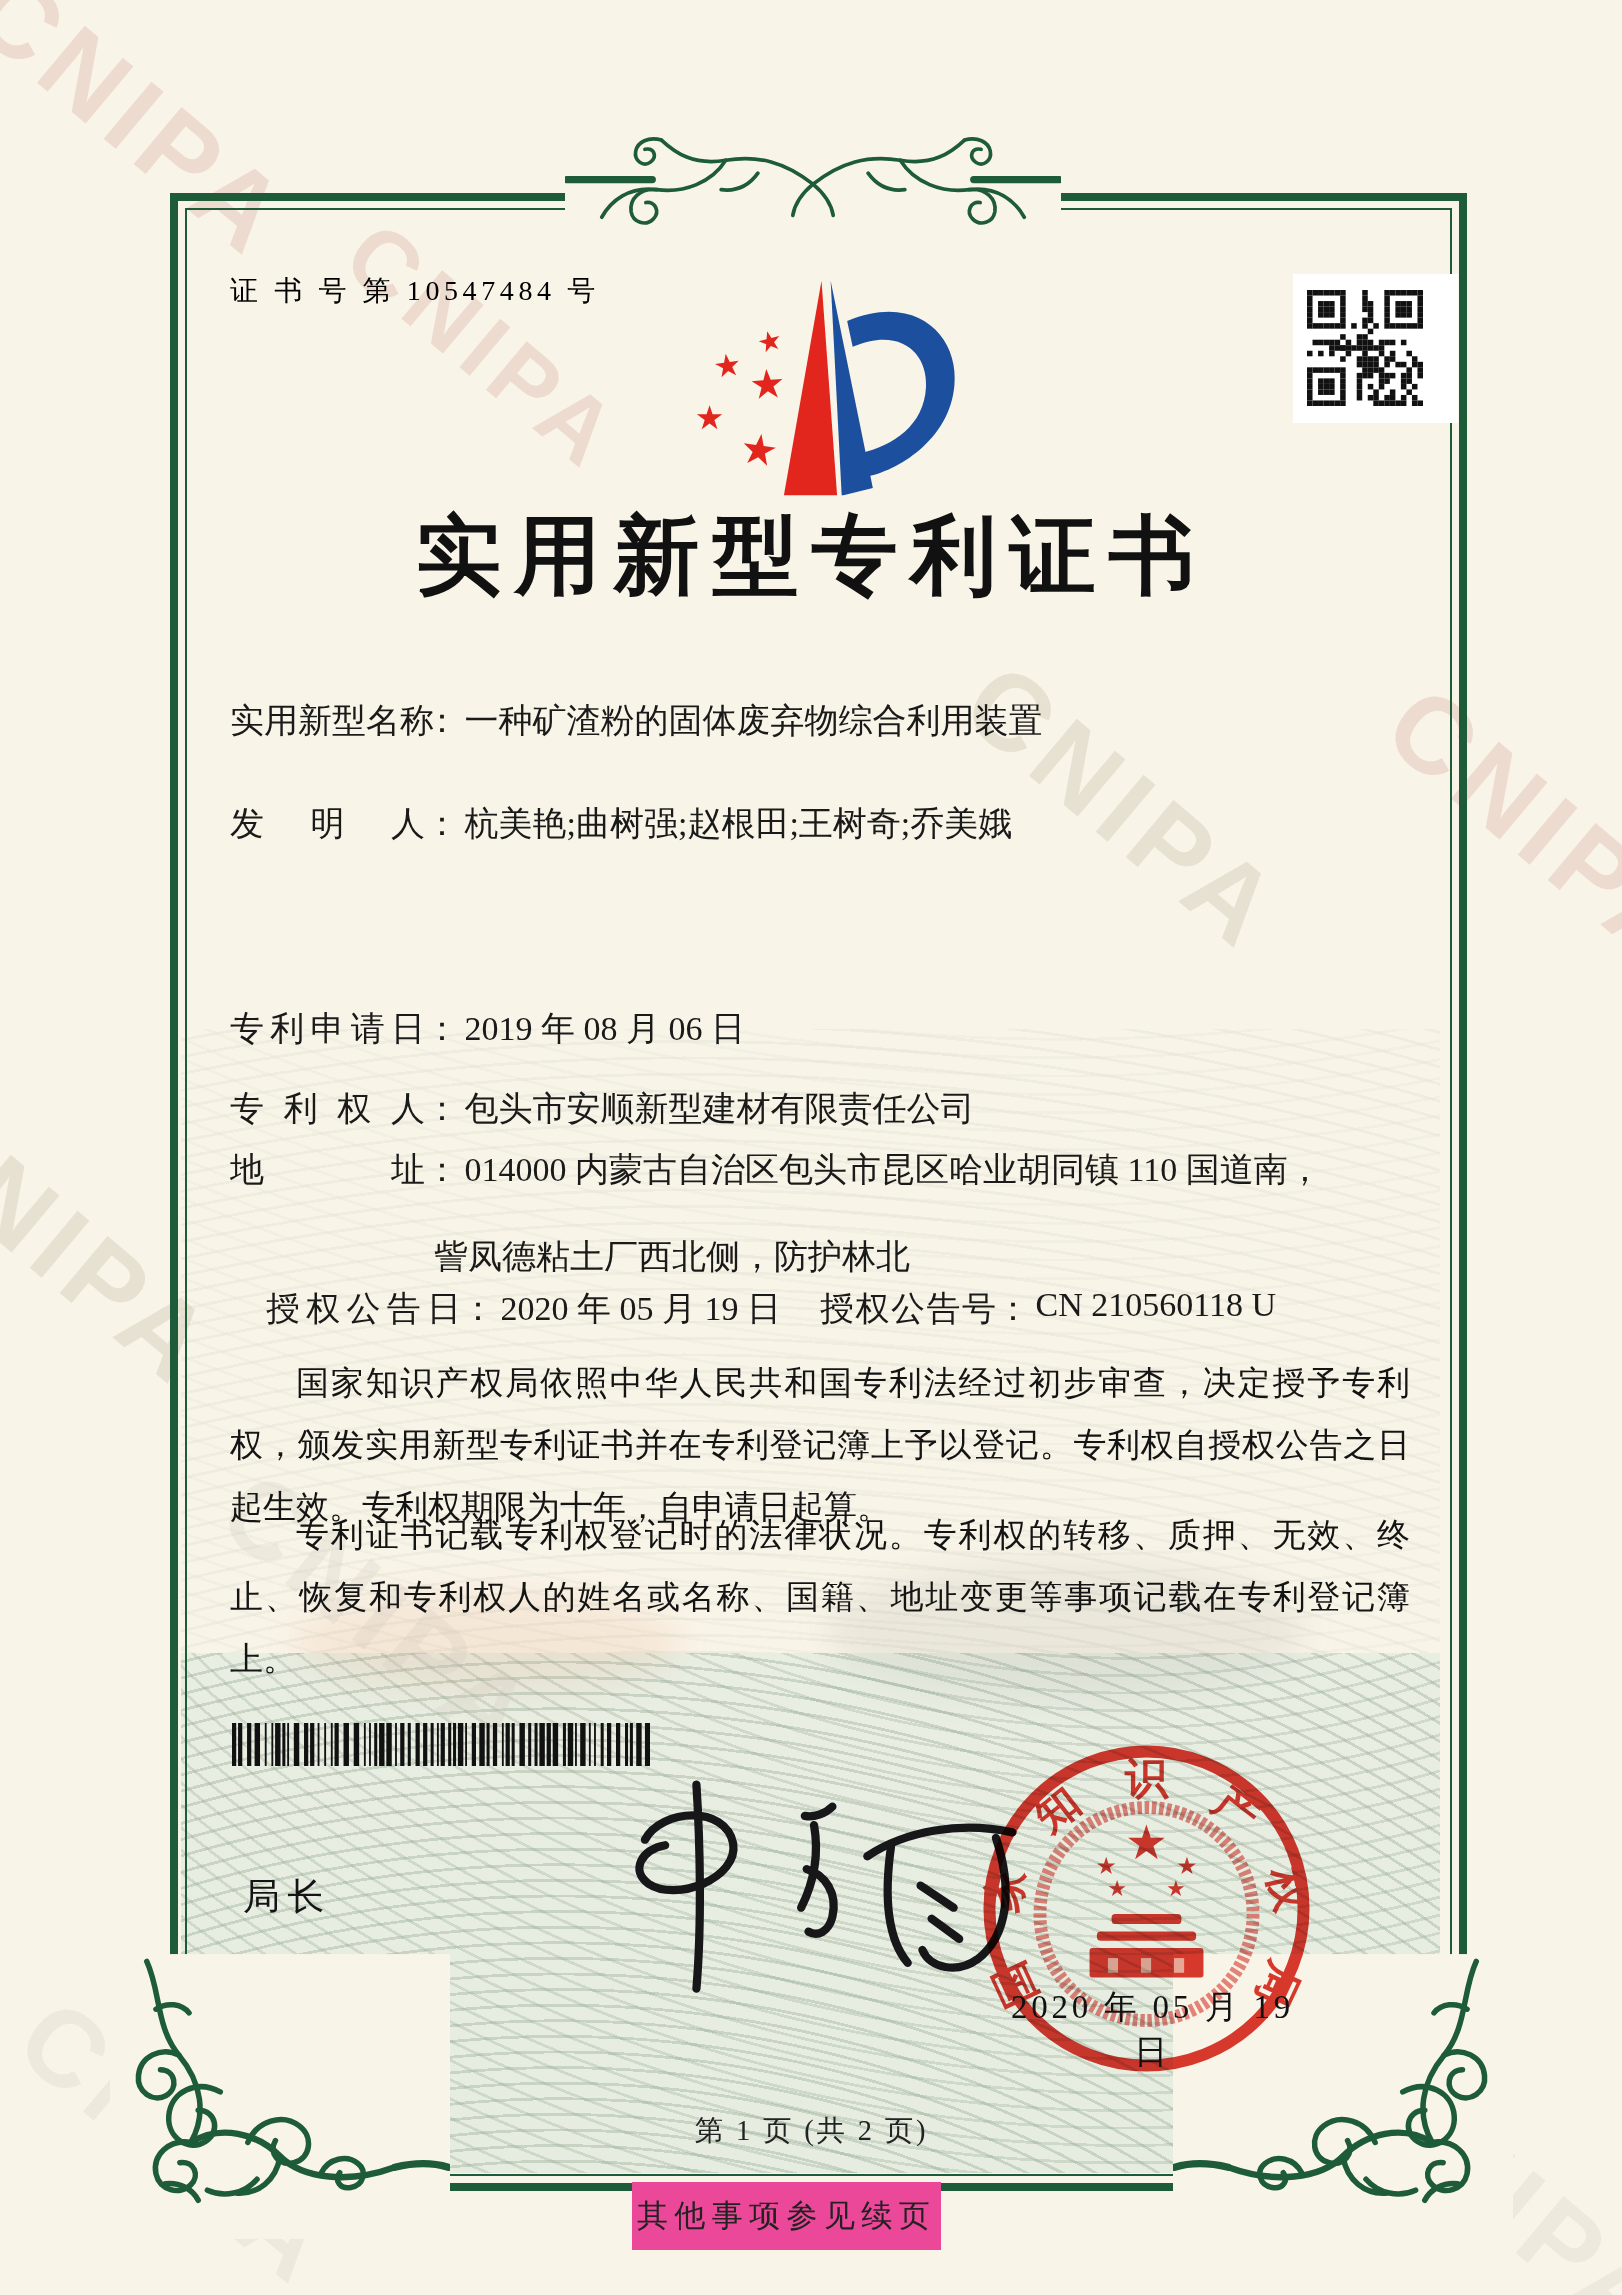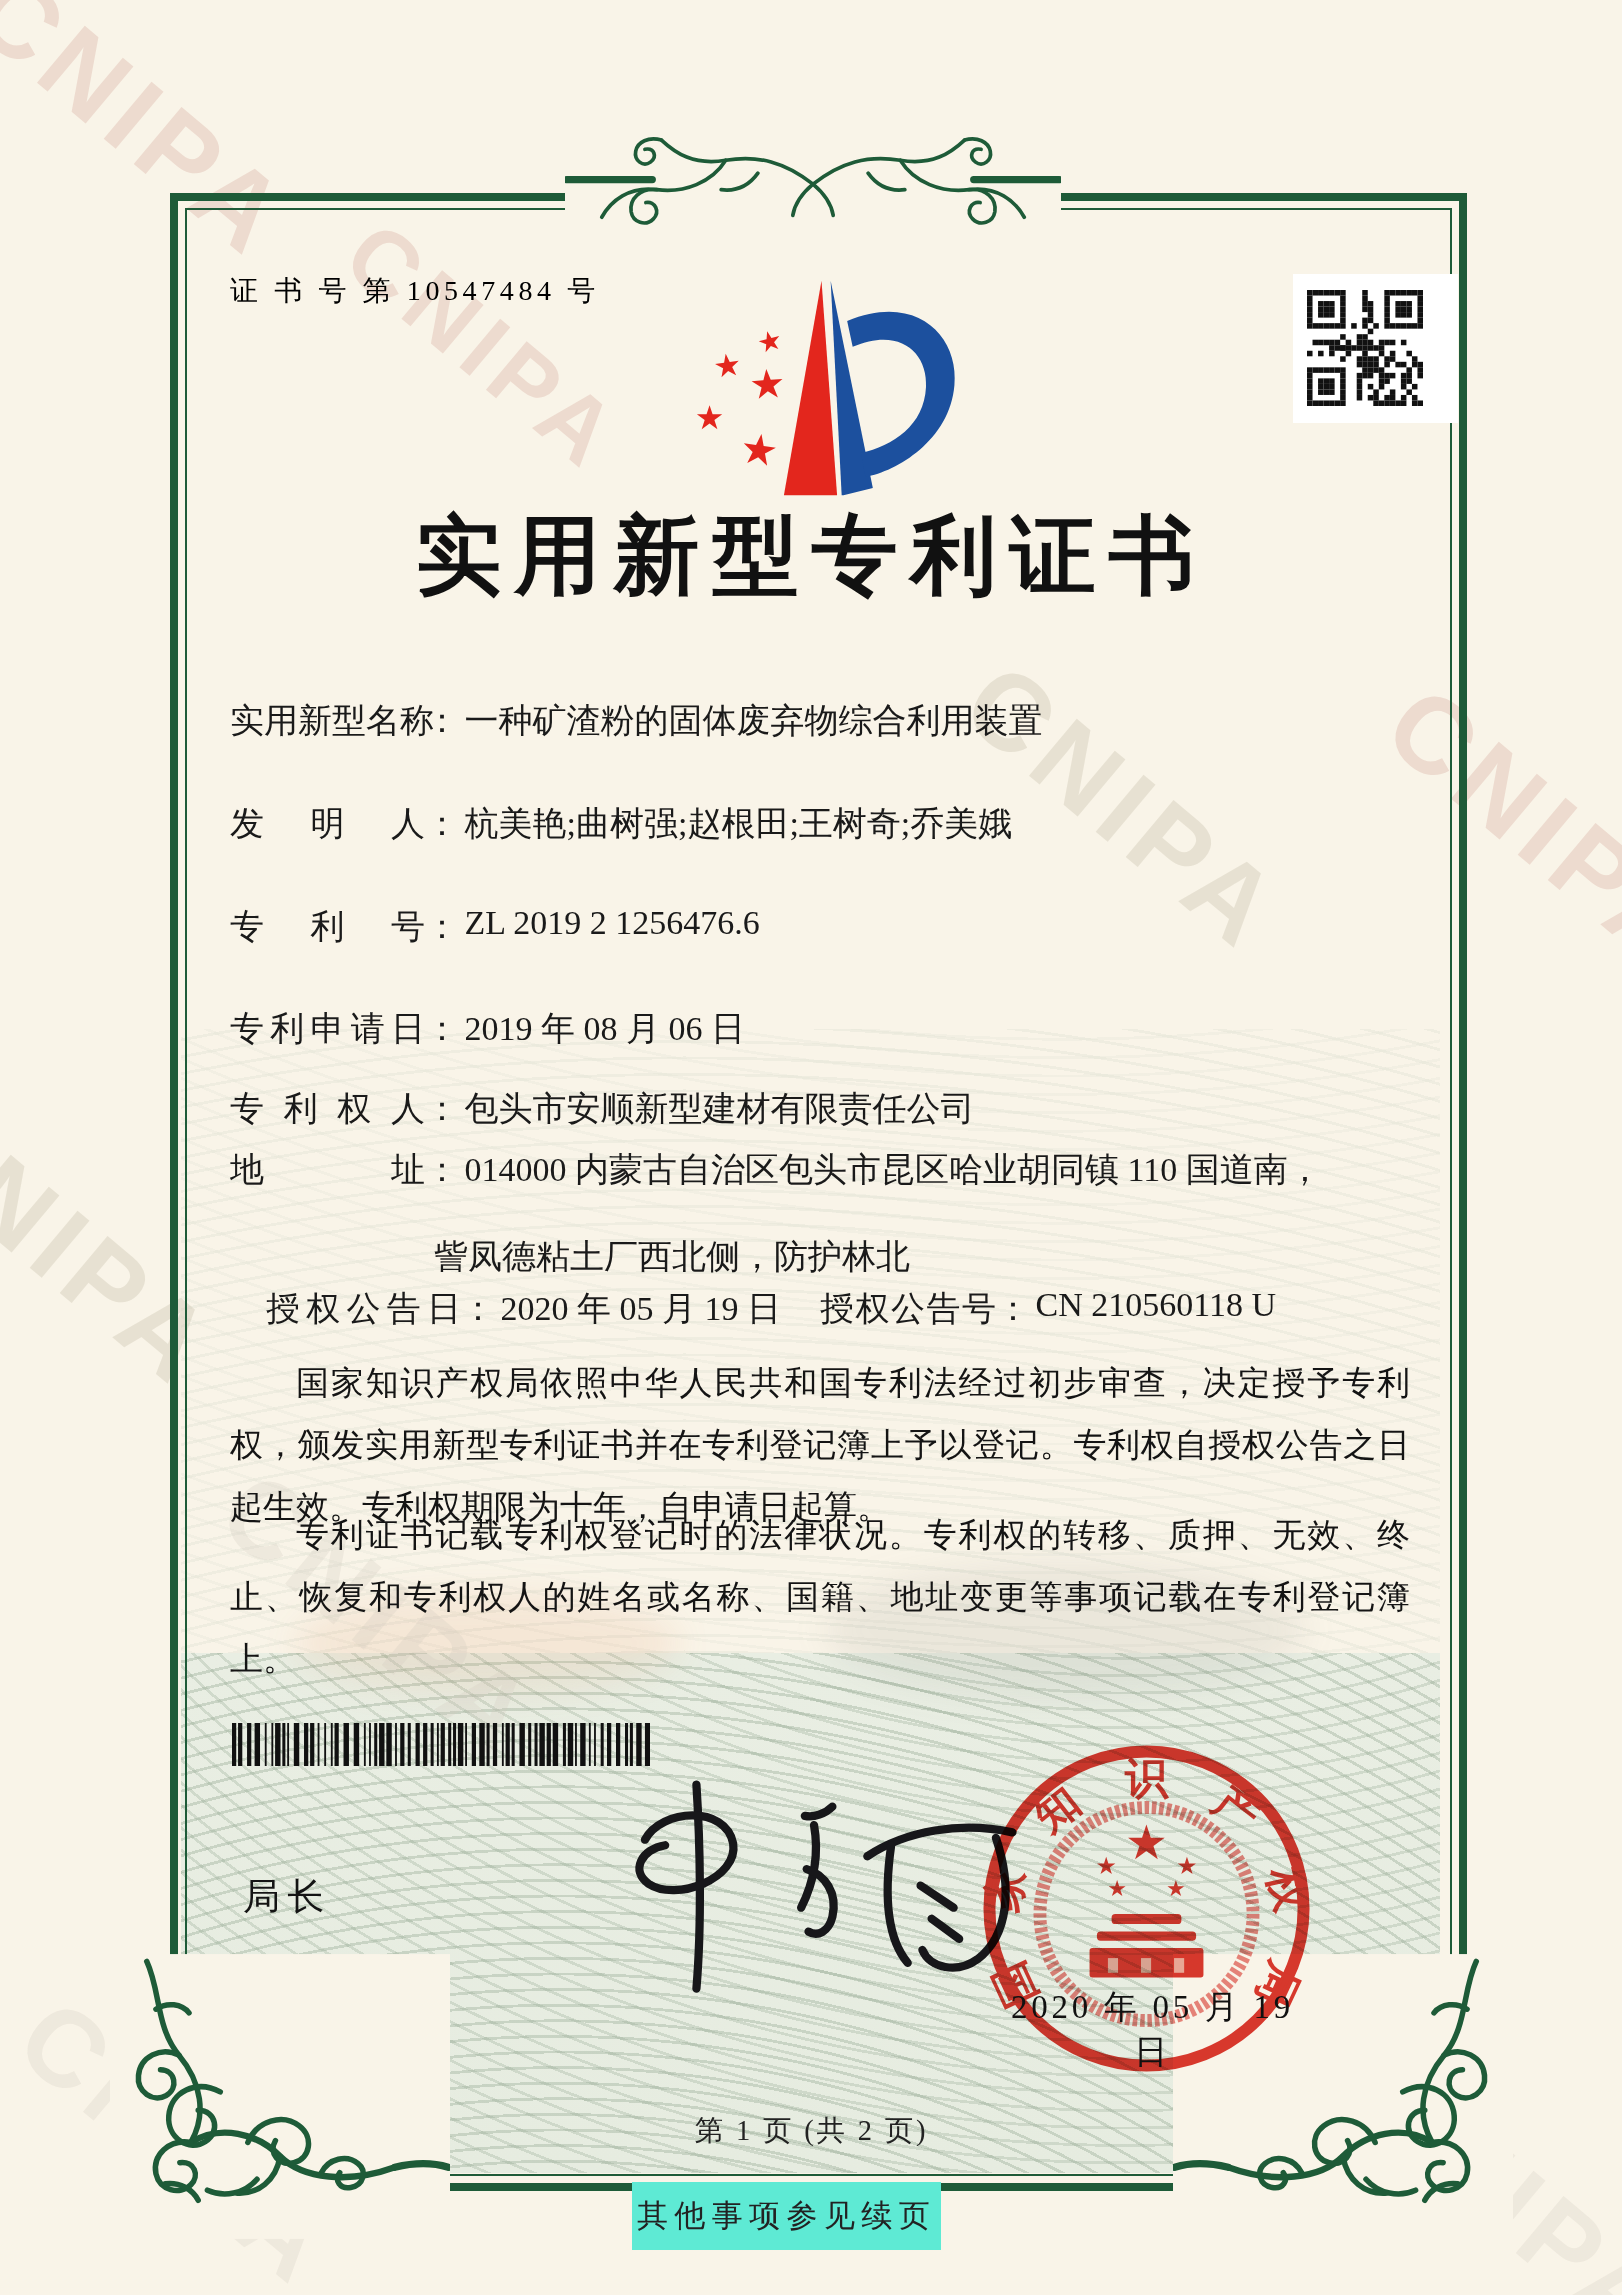--- a/index.html
+++ b/index.html
@@ -49,21 +49,21 @@
   
   #barcode{left:232px;top:1723px;width:418px;height:43px;}
   #bureau{left:243px;top:1857px;font-size:37px;color:#141414;
           font-family:"Liberation Sans",sans-serif;letter-spacing:7.3px;line-height:79px;}
   #sig{left:588px;top:1768px;z-index:6;}
   #seal{left:972px;top:1734px;z-index:7;mix-blend-mode:multiply;}
   #seal-date{left:987px;top:1985px;width:331px;text-align:center;font-size:33px;
              letter-spacing:3.7px;color:#111;z-index:8;}
   #page-foot{left:171px;top:2112px;width:1281px;text-align:center;font-size:28.5px;
              letter-spacing:2.8px;color:#222;}
-  #cont-box{left:632px;top:2182px;width:309px;height:68px;background:#5eead4;z-index:5;
+  #cont-box{left:632px;top:2182px;width:309px;height:68px;background:#ec4899;z-index:5;
             display:flex;align-items:center;justify-content:center;}
   #cont-box span{font-size:31px;letter-spacing:6.4px;color:#222;}
 
   
   .orn{position:absolute;z-index:6;pointer-events:none;}
 </style>
 </head>
 <body>
 
 <div id="page">
@@ -363,23 +363,20 @@
   </div>
 
   <div class="abs" id="title">实用新型专利证书</div>
 
   <div class="abs row" style="top:698px;">
     <span class="lbl">实用新型名称</span><span class="colon">：</span><span class="val">一种矿渣粉的固体废弃物综合利用装置</span>
   </div>
   <div class="abs row" style="top:801px;">
     <span class="lbl">发明人</span><span class="colon">：</span><span class="val">杭美艳;曲树强;赵根田;王树奇;乔美娥</span>
   </div>
-  <div class="abs row" style="top:904px;">
-    <span class="lbl">专利号</span><span class="colon">：</span><span class="val">ZL 2019 2 1256476.6</span>
-  </div>
   <div class="abs row" style="top:1006px;">
     <span class="lbl">专利申请日</span><span class="colon">：</span><span class="val">2019 年 08 月 06 日</span>
   </div>
   <div class="abs row" style="top:1086px;">
     <span class="lbl">专利权人</span><span class="colon">：</span><span class="val">包头市安顺新型建材有限责任公司</span>
   </div>
   <div class="abs row" style="top:1147px;">
     <span class="lbl">地址</span><span class="colon">：</span><span class="val">014000 内蒙古自治区包头市昆区哈业胡同镇 110 国道南，</span>
   </div>
   <div class="abs row" style="left:434px;top:1234px;">

